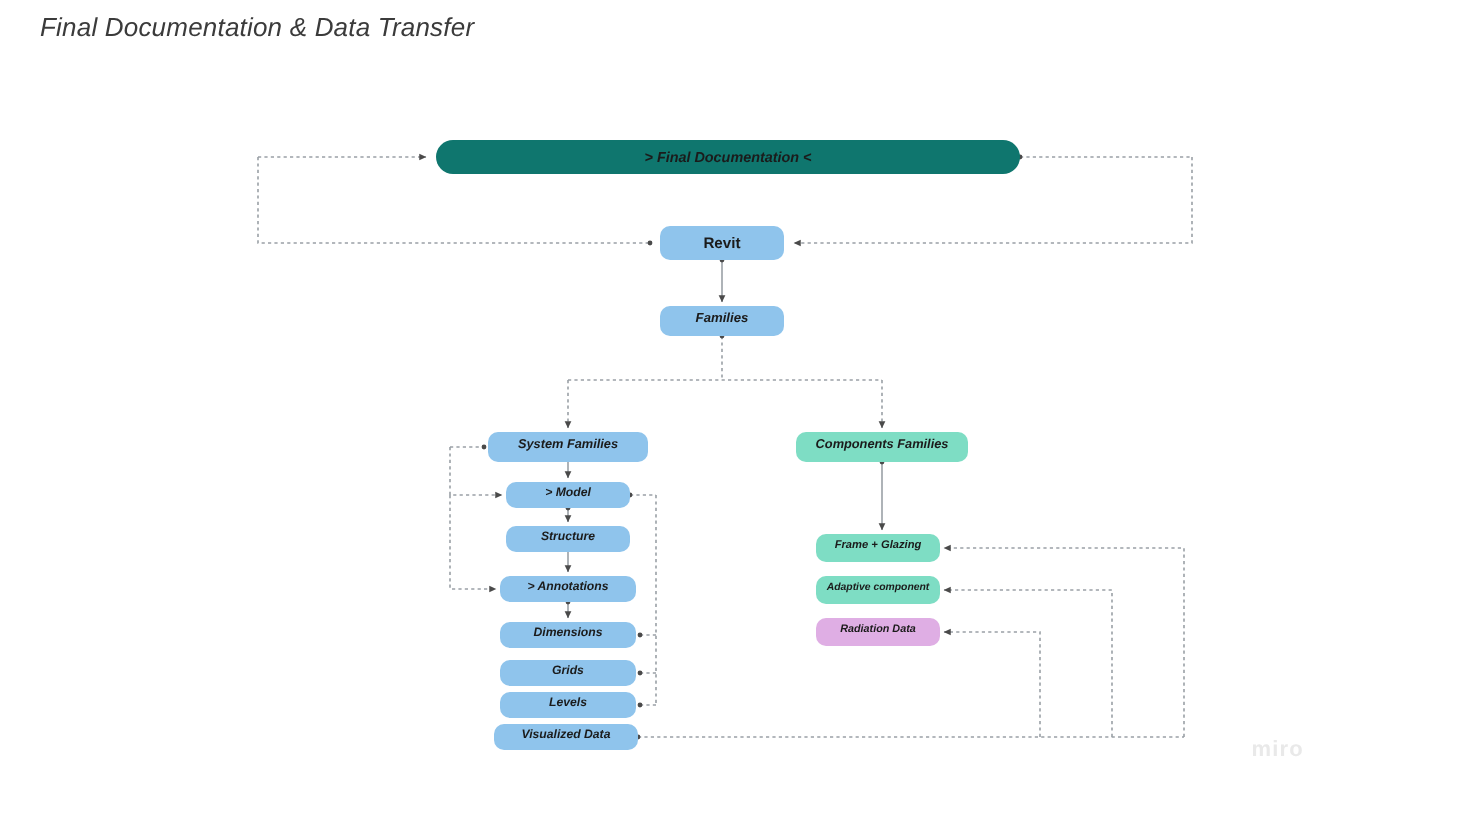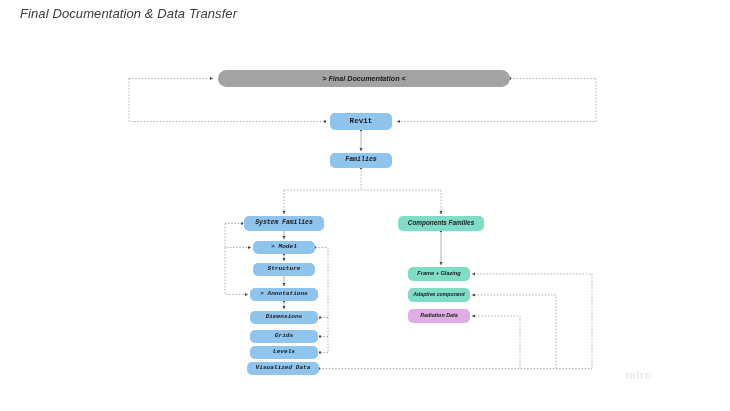--- a/index.html
+++ b/index.html
@@ -43,22 +43,22 @@
     justify-content: center;
     border-radius: 5px;
     font-style: italic;
     font-weight: bold;
     color: #1b1b1b;
     text-align: center;
     line-height: 1.05;
     white-space: nowrap;
     overflow: hidden;
   }
-  .node.blue   { background: #8fc4ec; font-family: Liberation Mono, monospace; }
-  .node.yellow { background: #a3a3a3; border-radius: 9px; }
+  .node.blue   { background: #8fc4ec; }
+  .node.yellow { background: #0f766e; border-radius: 9px; }
   .node.teal   { background: #7eddc4; }
   .node.purple { background: #dfaee4; }
 
   .n-final   { left: 218px; top: 70px;  width: 292px; height: 17px; font-size: 7.2px; border-radius: 9px; }
   .n-revit   { left: 330px; top: 113px; width: 62px;  height: 17px; font-size: 7.6px; font-style: normal; }
   .n-fam     { left: 330px; top: 153px; width: 62px;  height: 15px; font-size: 6.6px; }
 
   .n-sysfam  { left: 244px; top: 216px; width: 80px;  height: 15px; font-size: 6.4px; }
   .n-model   { left: 253px; top: 241px; width: 62px;  height: 13px; font-size: 6.1px; }
   .n-struct  { left: 253px; top: 263px; width: 62px;  height: 13px; font-size: 6.1px; }

